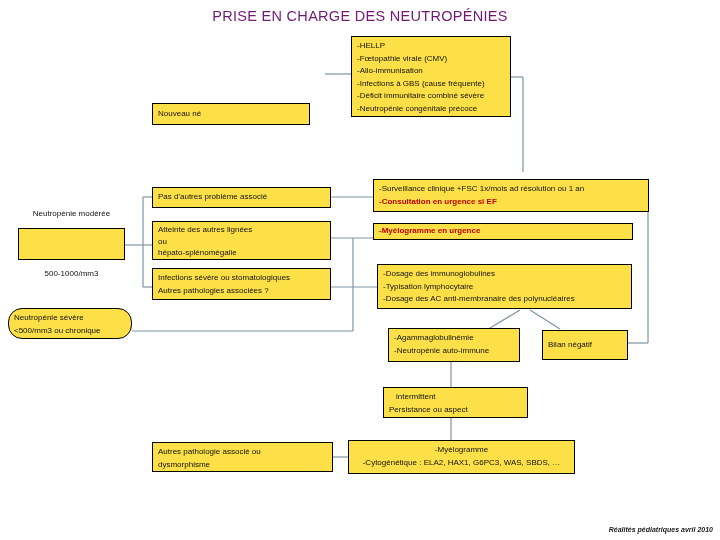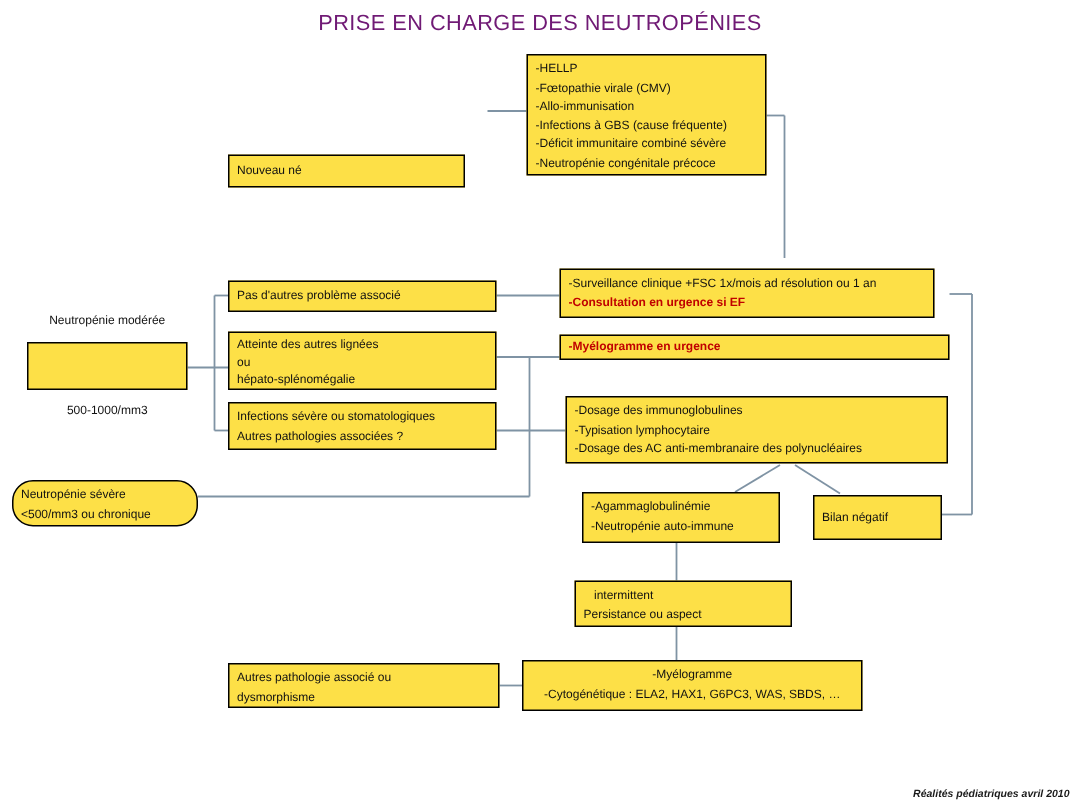--- a/index.html
+++ b/index.html
@@ -24,27 +24,27 @@
   .connectors line { stroke:currentColor; stroke-width:1.2; }
   .credit {
     position:absolute; top:526px; right:7px; font-size:7px;
     font-weight:bold; font-style:italic; color:#1a1a1a;
   }
 
   
   #b-nouveau   { left:152px; top:63px;  width:158px; height:22px;margin-top:40px; }
   #b-hellp     { left:351px; top:36px;  width:160px; height:81px; }
   #b-pas       { left:152px; top:187px; width:179px; height:21px; }
-  #b-surv      { left:373px; top:179px; width:250px; height:33px; }
+  #b-surv      { left:373px; top:179px; width:276px; height:33px; }
   #b-moderee   { left:18px;  top:228px; width:107px; height:32px;gap:47px; }
   #b-atteinte  { left:152px; top:221px; width:179px; height:39px; line-height:11.5px; padding-top:2px; }
   #b-myelourg  { left:373px; top:223px; width:260px; height:17px; }
   #b-infect    { left:152px; top:268px; width:179px; height:32px; }
   #b-dosage    { left:377px; top:264px; width:255px; height:45px; }
-  #b-severe    { left:8px;   top:320px; width:124px; height:31px;border-radius:14px; }
+  #b-severe    { left:8px;   top:308px; width:124px; height:31px;border-radius:14px; }
   #b-agamma    { left:388px; top:328px; width:132px; height:34px; }
   #b-bilan     { left:542px; top:330px; width:86px;  height:30px; }
   #b-persist   { left:383px; top:387px; width:145px; height:31px; }
   #b-autres    { left:152px; top:442px; width:181px; height:30px; }
   #b-myelocyto { left:348px; top:440px; width:227px; height:34px; }
 </style>
 </head>
 <body>
 
 <div class="title">PRISE EN CHARGE DES NEUTROPÉNIES</div>

